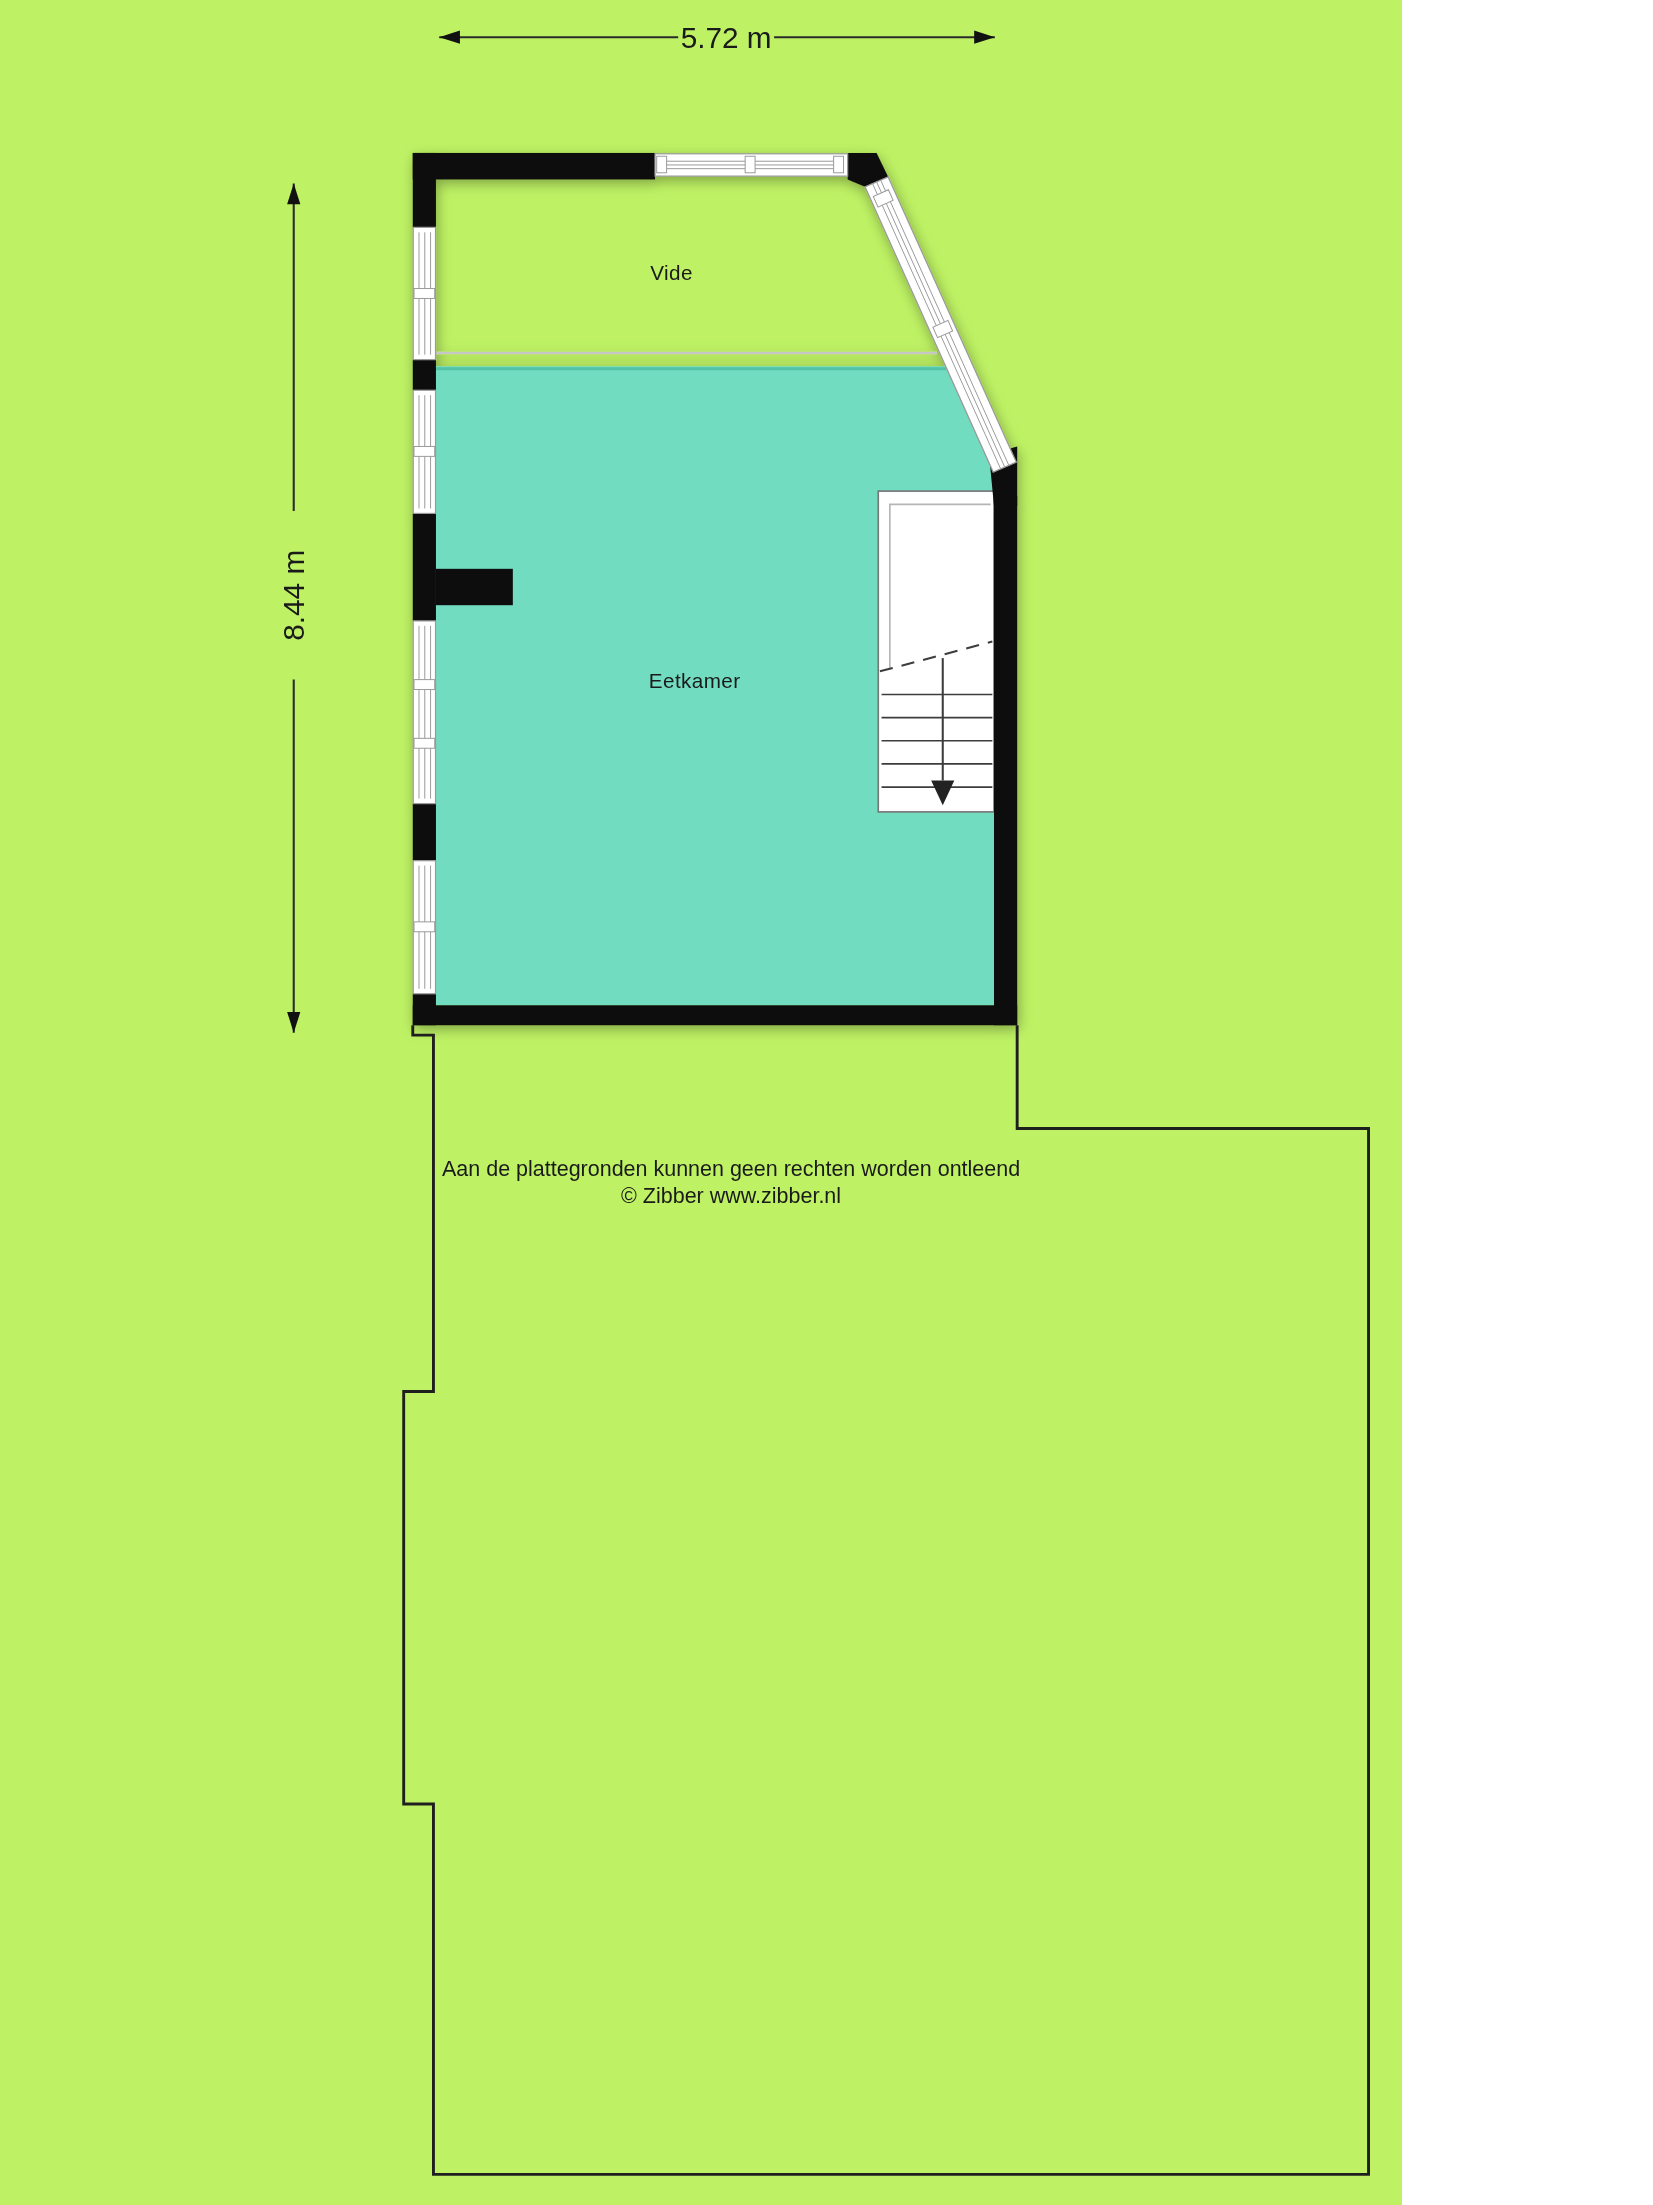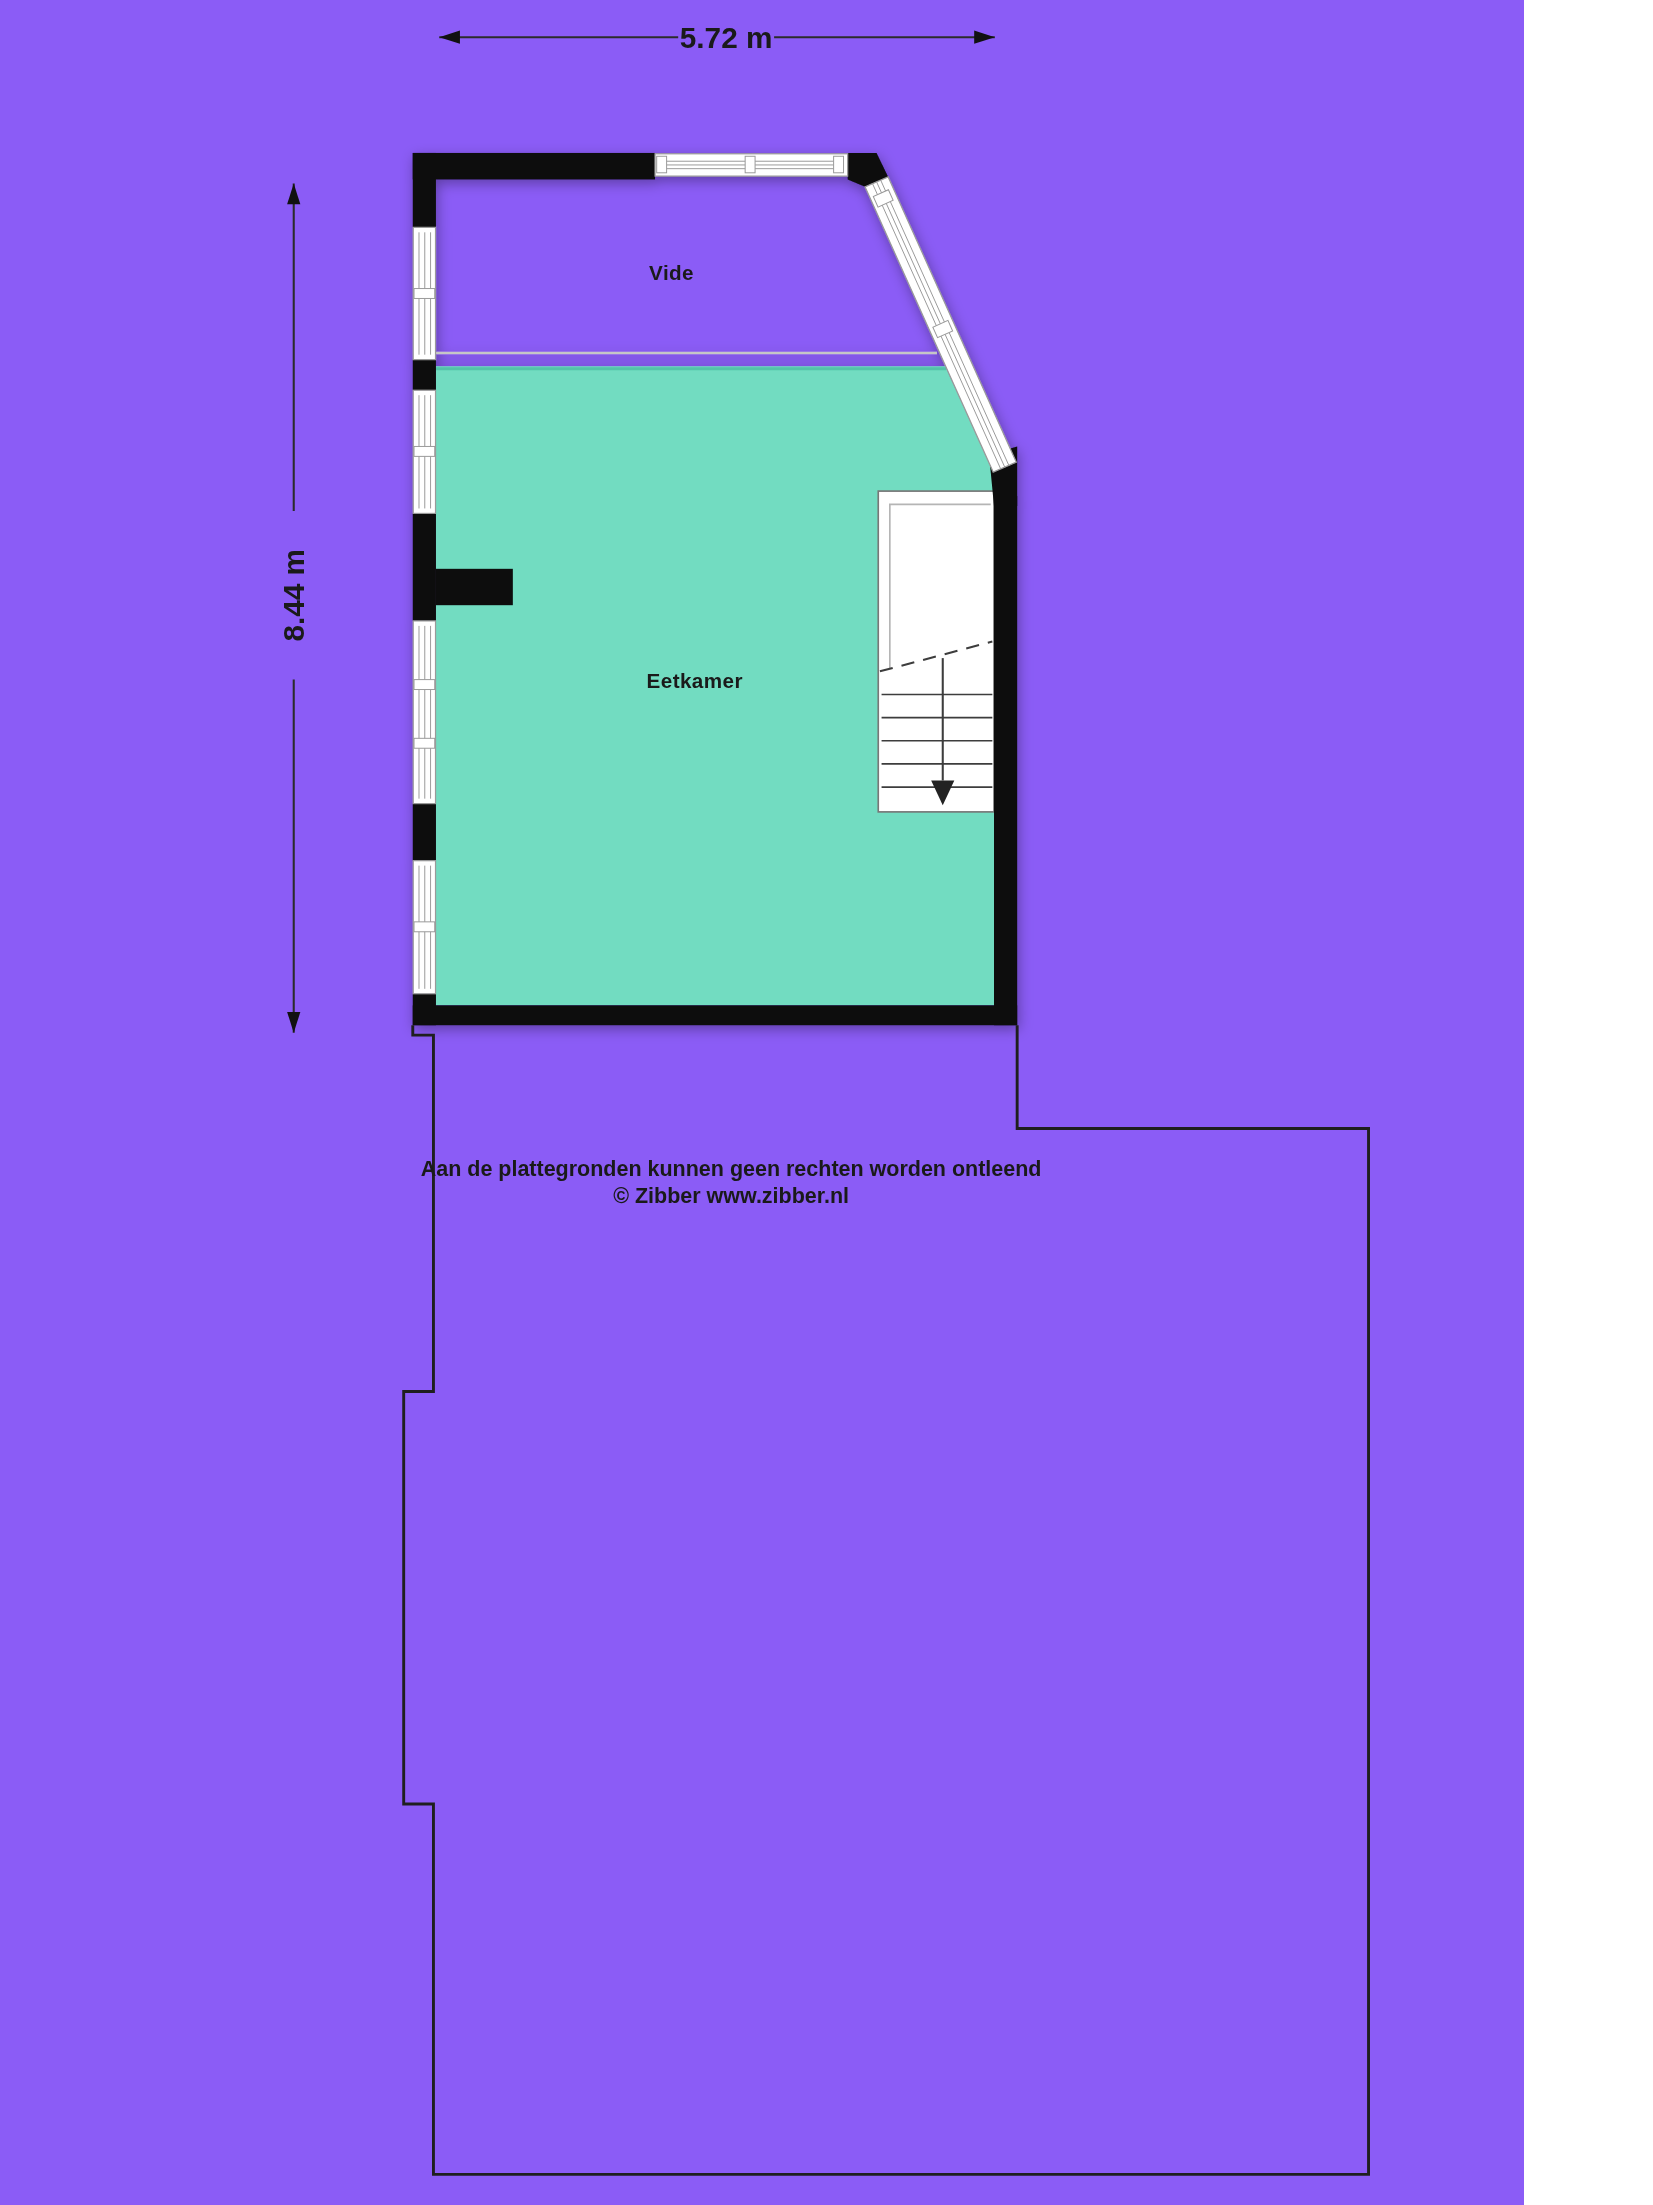--- a/index.html
+++ b/index.html
@@ -5,25 +5,24 @@
   html, body {
     margin: 0;
     padding: 0;
     background: #ffffff;
     width: 1654px;
     height: 2205px;
     font-family: "Liberation Sans", "DejaVu Sans", sans-serif;
   }
   .canvas {
     position: relative;
-    width: 1524px;
+    width: 1402px;
     height: 2205px;
-    background: #8b5cf6;
+    background: #bef264;
     overflow: hidden;
-    font-weight: bold;
   }
   svg { display: block; }
   text {
     font-family: "Liberation Sans", "DejaVu Sans", sans-serif;
     fill: #1a1a1a;
   }
   .dim-label  { font-size: 36px; }
   .room-label { font-size: 25px; letter-spacing: 0.5px; }
   .disclaimer { font-size: 26px; }
 </style>

